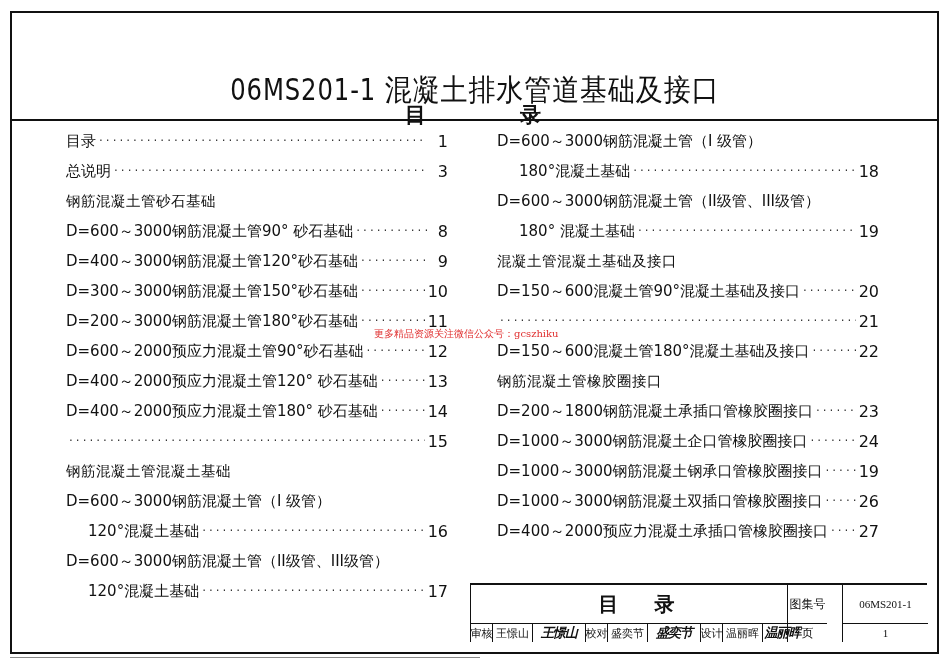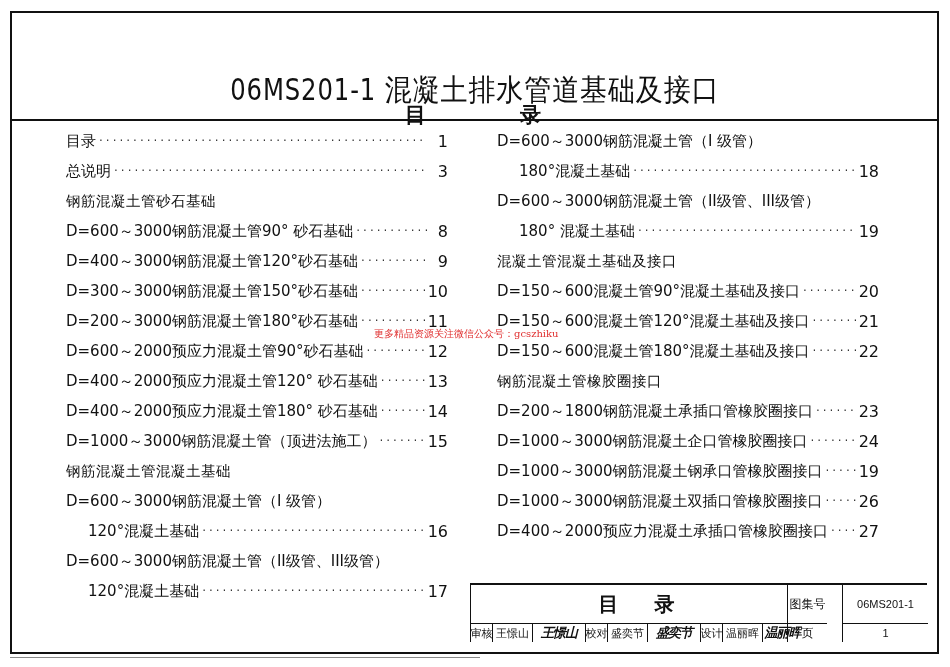--- a/index.html
+++ b/index.html
@@ -39,21 +39,21 @@
                 border-top: 2px solid #111; border-left: 1.5px solid #111; box-sizing: border-box; }
   .tb-title { position: absolute; left: 0; top: 0; width: 331px; height: 39px;
               border-bottom: 1.5px solid #111; box-sizing: border-box;
               display: flex; align-items: center; justify-content: center; }
   .tb-title span { font-size: 20px; font-weight: bold; margin: 0 18px; }
   .tb-label { position: absolute; left: 316px; width: 40px; border-left: 1.5px solid #111;
               box-sizing: border-box; display: flex; align-items: center; justify-content: center;
               font-size: 12px; font-family: "DejaVu Serif", serif; }
   .tb-value { position: absolute; left: 371px; width: 86px; border-left: 1.5px solid #111;
               box-sizing: border-box; display: flex; align-items: center; justify-content: center;
-              font-size: 11px; font-family: Liberation Sans, sans-serif; }
+              font-size: 11px; font-family: Liberation Serif, serif; }
   .tb-r1 { top: 0; height: 39px; border-bottom: 1.5px solid #111; }
   .tb-r2 { top: 39px; height: 18px; }
   .sig-row { position: absolute; left: 0; top: 39px; width: 331px; height: 18px; display: flex; }
   .sig-cell { height: 18px; border-right: 1px solid #111; box-sizing: border-box;
               display: flex; align-items: center; justify-content: center;
               font-size: 11px; font-family: Liberation Sans, sans-serif; white-space: nowrap; overflow: hidden; }
   .sig-cell.sign { font-family: "DejaVu Serif", serif; font-style: italic; font-weight: bold; font-size: 13px; letter-spacing: -1px; }
   .bottom-line { position: absolute; left: 10px; top: 657px; width: 470px; height: 1px; background: #888; }
 </style>
 </head>
@@ -113,21 +113,20 @@
       <span class="txt">D=400～2000预应力混凝土管120° 砂石基础</span>
       <span class="dots"></span>
       <span class="pg">13</span>
     </div>
     <div class="row">
       <span class="txt">D=400～2000预应力混凝土管180° 砂石基础</span>
       <span class="dots"></span>
       <span class="pg">14</span>
     </div>
     <div class="row">
-      <span class="txt">D=1000～3000钢筋混凝土管（顶进法施工）</span>
       <span class="dots"></span>
       <span class="pg">15</span>
     </div>
     <div class="row section plain">
       <span class="txt">钢筋混凝土管混凝土基础</span>
     </div>
     <div class="row plain">
       <span class="txt">D=600～3000钢筋混凝土管（I 级管）</span>
     </div>
     <div class="row indent">
@@ -163,21 +162,20 @@
     </div>
     <div class="row section plain">
       <span class="txt">混凝土管混凝土基础及接口</span>
     </div>
     <div class="row">
       <span class="txt">D=150～600混凝土管90°混凝土基础及接口</span>
       <span class="dots"></span>
       <span class="pg">20</span>
     </div>
     <div class="row">
-      <span class="txt">D=150～600混凝土管120°混凝土基础及接口</span>
       <span class="dots"></span>
       <span class="pg">21</span>
     </div>
     <div class="row">
       <span class="txt">D=150～600混凝土管180°混凝土基础及接口</span>
       <span class="dots"></span>
       <span class="pg">22</span>
     </div>
     <div class="row section plain">
       <span class="txt">钢筋混凝土管橡胶圈接口</span>

